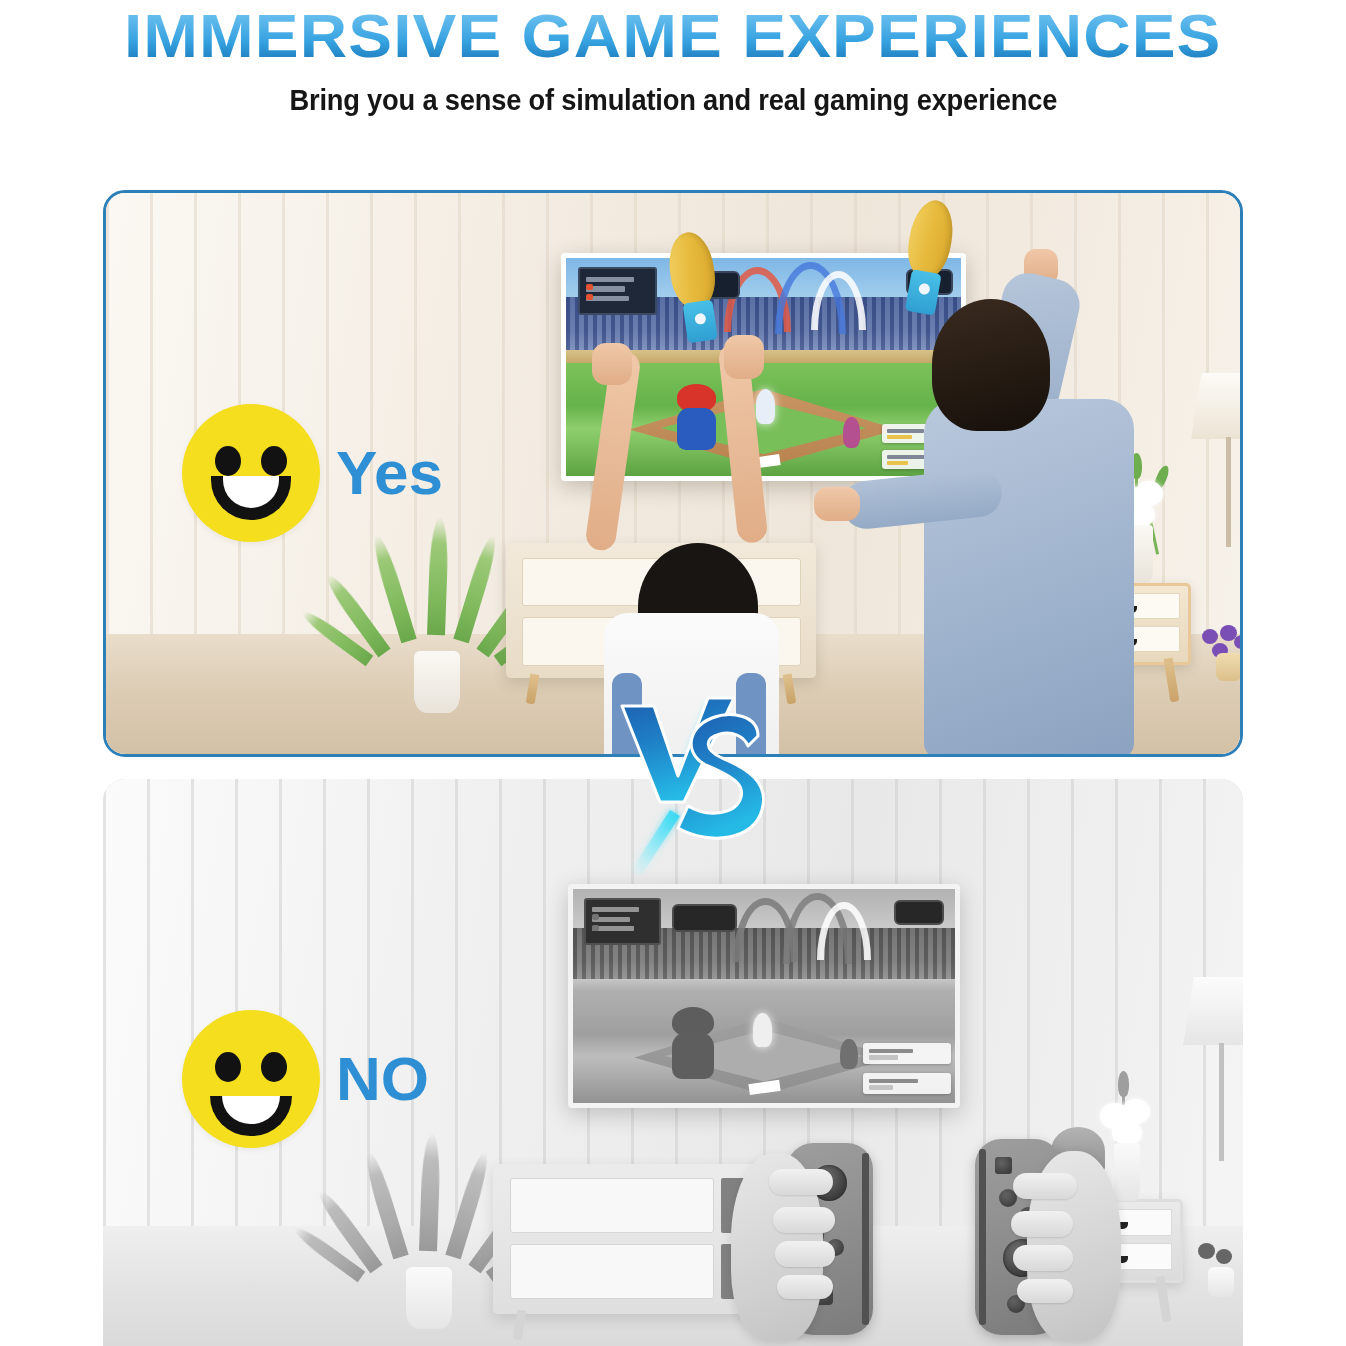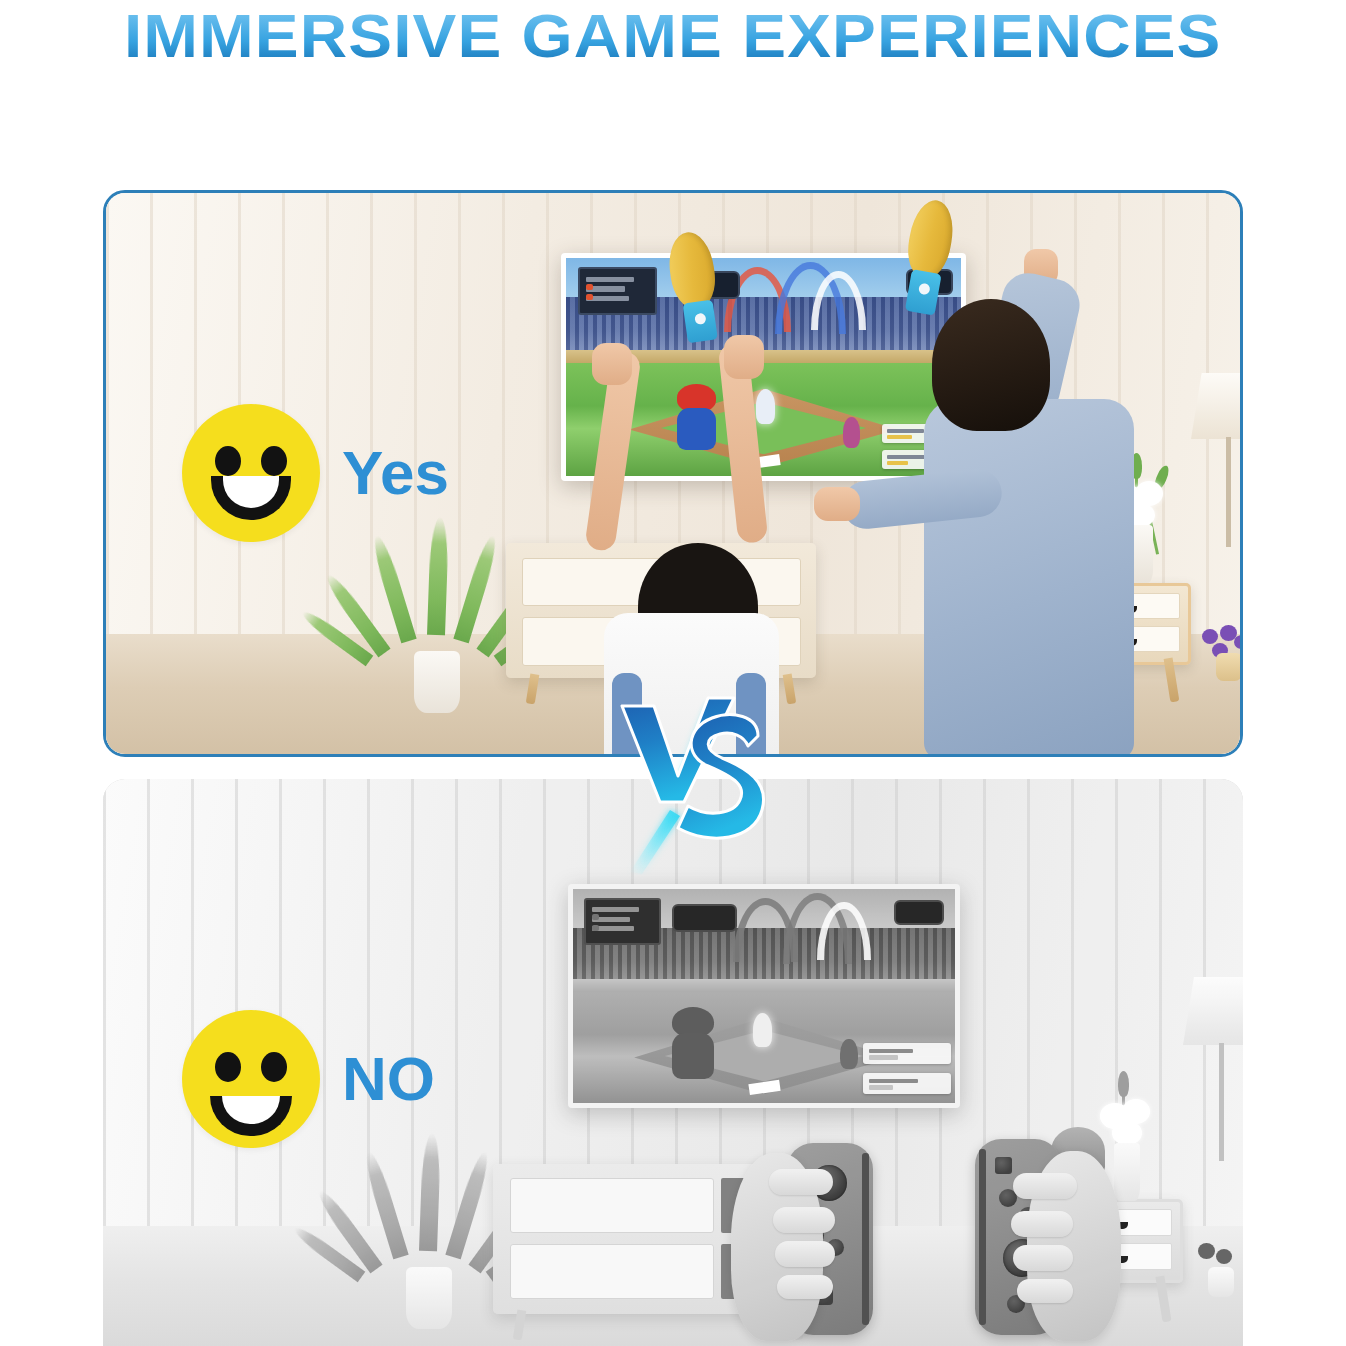--- a/index.html
+++ b/index.html
@@ -155,21 +155,21 @@
               box-shadow:inset 0 0 3px rgba(0,0,0,0.6); }
   .jc-btn { position:absolute; border-radius:50%;
             background:radial-gradient(circle at 38% 34%,#5c5c5c 0%,#3a3a3a 70%); }
   .jc-rail { position:absolute; width:7px; background:#4a4a4a; border-radius:3px; }
   .hand { position:absolute; background:linear-gradient(160deg,#e6e6e6 0%,#d2d2d2 55%,#c0c0c0 100%);
           border-radius:46% 46% 38% 38%; box-shadow:0 3px 10px rgba(0,0,0,0.12); }
   .finger { position:absolute; background:linear-gradient(180deg,#efefef 0%,#d6d6d6 100%);
             border-radius:30px; box-shadow:0 1px 2px rgba(0,0,0,0.12); }
 
   
-  .badge { position:absolute; display:flex; align-items:center; gap:22px; z-index:6; }
+  .badge { position:absolute; display:flex; align-items:center; gap:16px; z-index:6; }
   .smiley { width:138px; height:138px; border-radius:50%; background:#f5de1d; position:relative;
             box-shadow:0 2px 6px rgba(0,0,0,0.06); }
   .eye { position:absolute; width:26px; height:30px; border-radius:50%; background:#121212; top:42px; }
   .eye.l { left:33px; } .eye.r { right:33px; }
   .mouth-happy { position:absolute; left:29px; top:72px; width:80px; height:44px;
                  border:12px solid #121212; border-top:none;
                  border-radius:0 0 48px 48px; box-sizing:border-box; background:#ffffff; }
   .mouth-sad { position:absolute; left:28px; top:82px; width:82px; height:40px;
                border:12px solid #121212; border-bottom:none;
                border-radius:44px 44px 0 0; box-sizing:border-box; background:#ffffff;
@@ -180,20 +180,21 @@
 
   
   #vs-wrap { position:absolute; left:612px; top:690px; width:170px; height:185px; z-index:20; }
   #vs-wrap svg { width:100%; height:100%; display:block; }
 </style>
 </head>
 <body>
 
 <div id="header">
   <div id="headline">IMMERSIVE GAME EXPERIENCES</div>
+  <div><span id="subhead">Bring you a sense of simulation and real gaming experience</span></div>
 </div>
 
 <div id="panel-yes">
   <div class="scene">
     <div class="wall"></div>
     <div class="floor"></div>
 
     <div style="position:absolute;left:255px;top:330px;width:150px;height:200px;">
       <div class="frond" style="left:66px;top:-6px;width:18px;height:118px;transform:rotate(2deg);"></div>
       <div class="frond" style="left:40px;top:8px;width:16px;height:110px;transform:rotate(-17deg);"></div>

